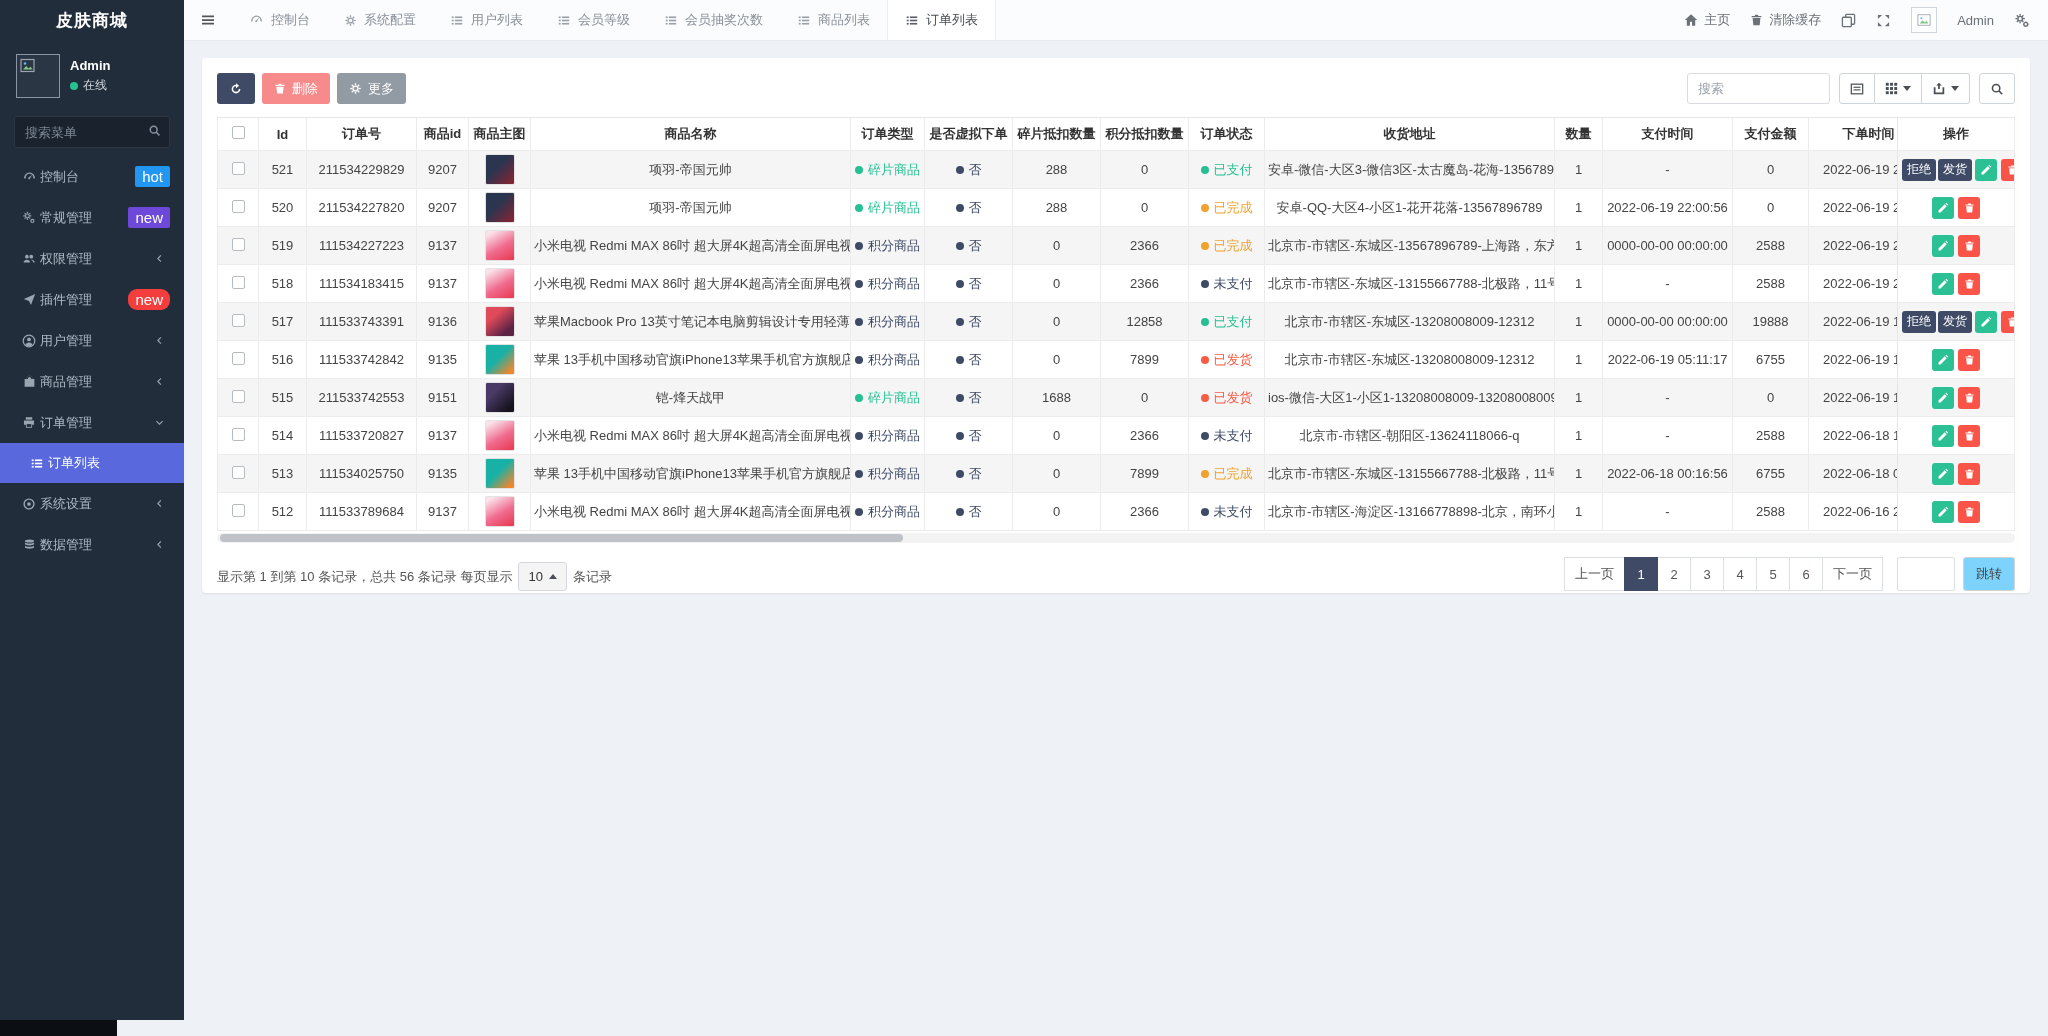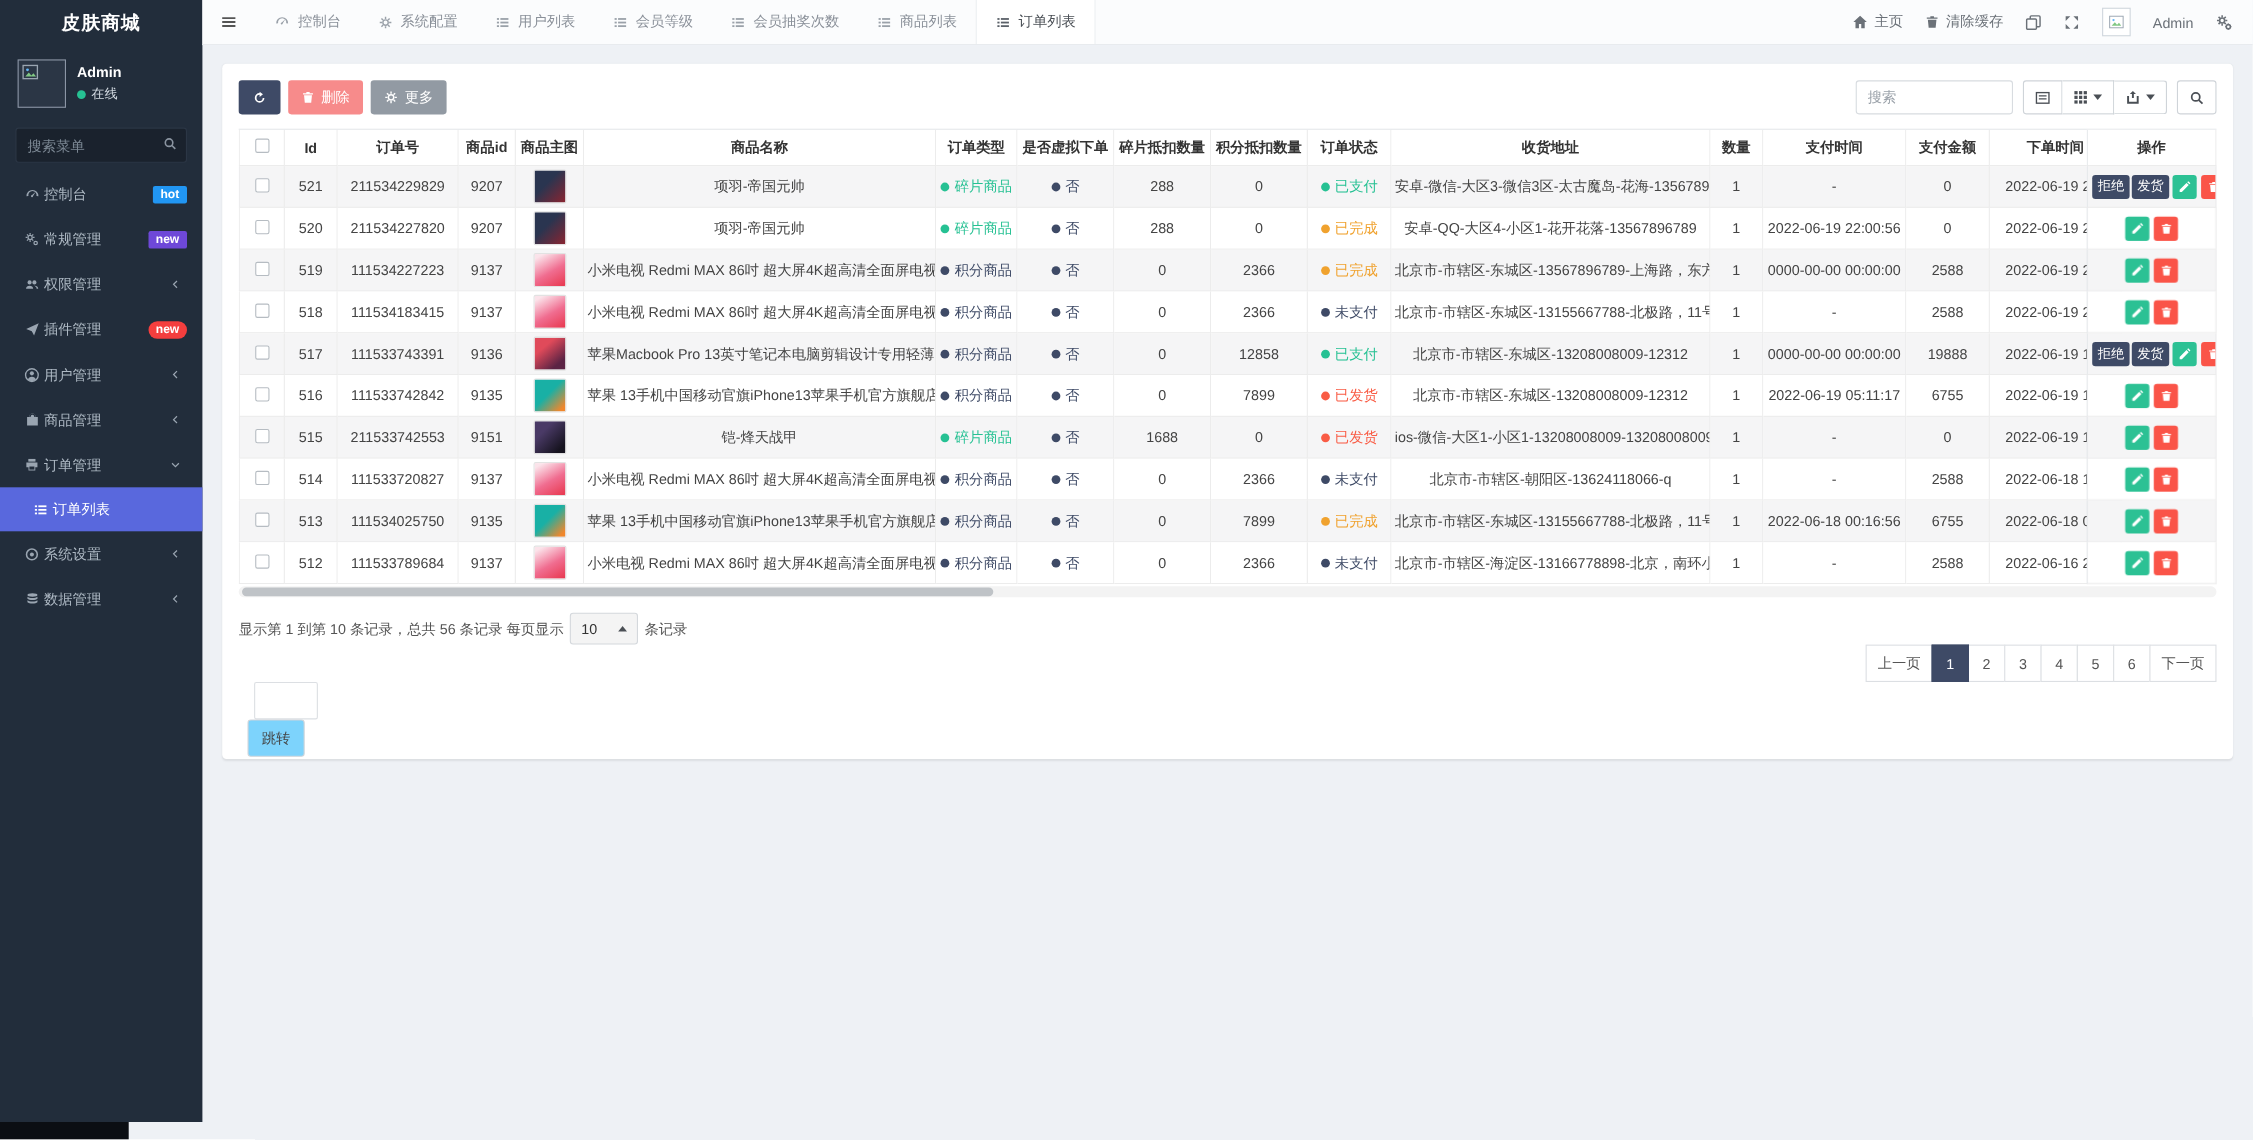--- a/index.html
+++ b/index.html
@@ -21,21 +21,21 @@
   .side-search { position:relative; margin:8px 14px 6px; }
   .side-search input { width:100%; height:32px; background:#1a222d; border:1px solid #2b3645;
     border-radius:3px; color:#cfd6dd; padding:0 30px 0 10px; font-size:13px; outline:none; }
   .side-search input::placeholder { color:#7c8894; }
   .side-search .icn { position:absolute; right:9px; top:8px; color:#8a94a0; }
   .menu { margin-top:8px; }
   .m-item { display:flex; align-items:center; height:41px; padding:0 14px 0 18px;
     color:#aeb9c4; cursor:pointer; font-size:13px; }
   .m-item .icn { width:22px; color:#9aa5b1; }
   .m-item .lbl { flex:1; }
-  .m-badge { font-size:11px; font-weight:bold; color:#fff; padding:2px 7px; border-radius:2px; }
+  .m-badge { font-size:15px; font-weight:normal; color:#fff; padding:2px 7px; border-radius:2px; }
   .m-badge.pill { border-radius:9px; }
   .m-arrow { color:#8a94a0; }
   .m-sub { display:flex; align-items:center; height:40px; padding-left:26px;
     background:var(--accent); color:#fff; cursor:pointer; }
   .m-sub .icn { width:22px; color:#fff; }
   .side-foot { position:absolute; left:0; bottom:-16px; width:117px; height:16px; background:#0b0e13; }
 
   
   .main { position:absolute; left:184px; top:0; width:1864px; height:1036px; }
   .topbar { height:41px; background:#fbfcfd; border-bottom:1px solid #e8ebee;
@@ -94,23 +94,23 @@
     border:none; border-radius:3px; color:#fff; cursor:pointer; vertical-align:middle; font-family:inherit; }
   .act-txt { font-size:12px; padding:0 5px; background:var(--btn-dark); margin:0 1px; }
   .act-ico { width:22px; margin:0 2px; }
   .act-edit { background:var(--edit); }
   .act-delete { background:var(--danger); }
 
   .hscroll { height:10px; background:#f3f3f3; border-radius:5px; margin-top:2px; position:relative; }
   .hthumb { position:absolute; left:3px; top:1px; height:8px; width:38%; background:#bfc3c7; border-radius:4px; cursor:grab; }
 
   
-  .card-footer { display:flex; align-items:flex-start; margin-top:14px;flex-direction:column; }
+  .card-footer { display:flex; align-items:flex-end; margin-top:14px; }
   .summary { display:flex; align-items:center; gap:6px; color:#555; }
-  .psize { display:inline-flex; align-items:center; gap:19px; height:29px; padding:0 9px;
+  .psize { display:inline-flex; align-items:center; gap:6px; height:29px; padding:0 9px;
     background:#f4f4f4; border:1px solid #d4d8dc; border-radius:3px; cursor:pointer; color:#333; }
   .caret-up { width:0; height:0; border-left:4px solid transparent; border-right:4px solid transparent;
     border-bottom:5px solid #4a4f55; }
   .pager { margin-left:auto; display:flex; align-items:center; }
   .pg { min-width:34px; height:34px; display:inline-flex; align-items:center; justify-content:center;
     padding:0 10px; border:1px solid #dcdfe3; background:#fff; color:#555; cursor:pointer; margin-left:-1px; }
   .pg.active { background:var(--btn-dark); border-color:var(--btn-dark); color:#fff; z-index:1; }
   .jump-input { width:58px; height:34px; border:1px solid #dcdfe3; border-radius:2px; margin-left:14px; outline:none; padding:0 6px; font-family:inherit; }
   .jump-btn { height:34px; padding:0 12px; border:1px solid #cfd4d9; background:#7dd3fc; color:#444;
     border-radius:3px; margin-left:8px; cursor:pointer; font-family:inherit; font-size:13px; }

